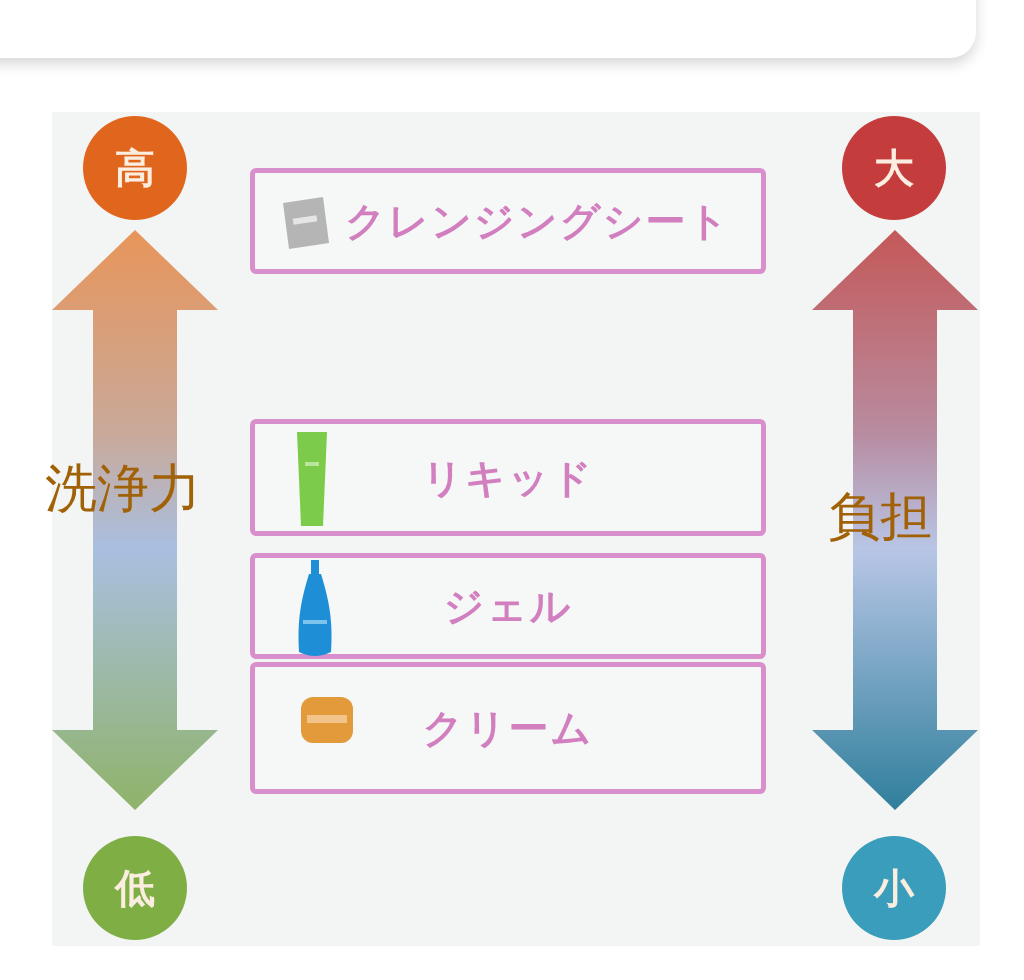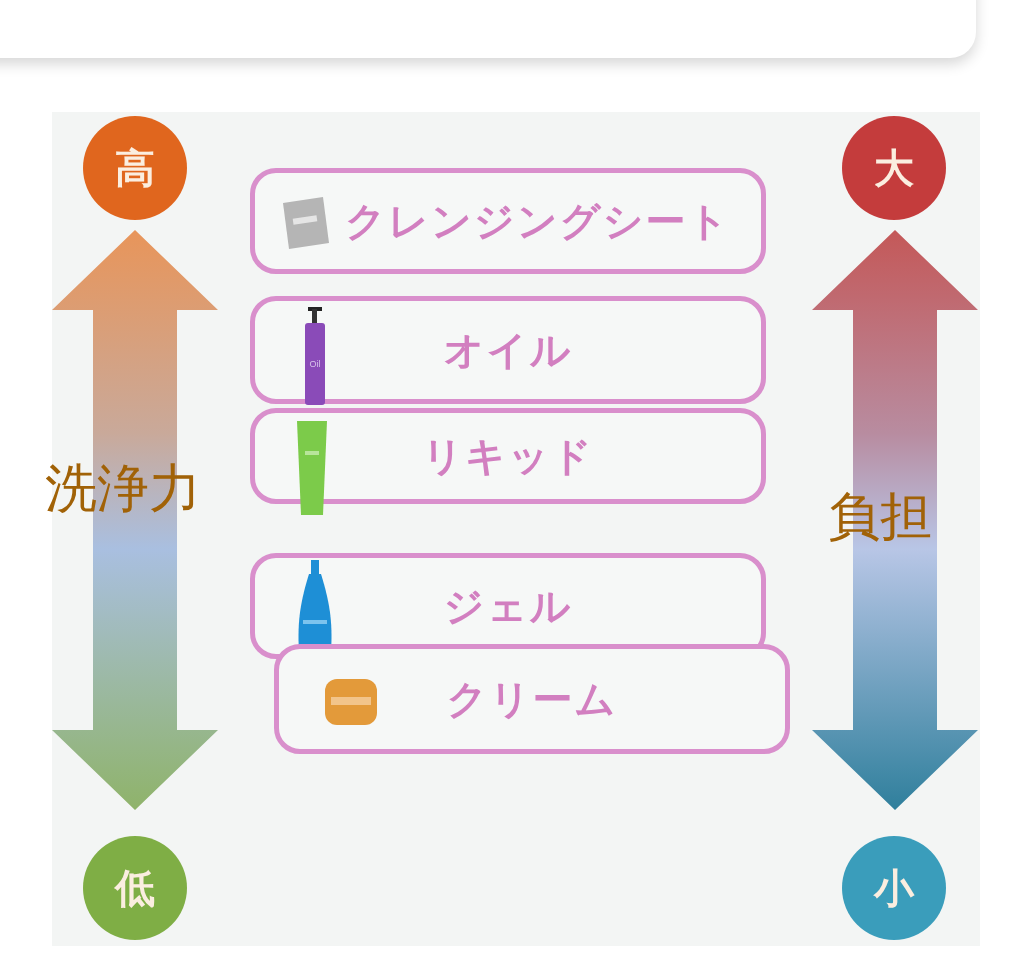--- a/index.html
+++ b/index.html
@@ -16,21 +16,21 @@
     position: absolute; left: 52px; top: 112px; width: 928px; height: 834px;
     background: #f3f5f4;
   }
   .circle {
     position: absolute; width: 104px; height: 104px; border-radius: 50%;
     color: #fbeee0; font-size: 40px; display: flex; align-items: center; justify-content: center;
     font-weight: bold;
   }
   .arrow { position: absolute; }
   .box {
-    position: absolute; left: 198px; width: 516px; border: 5px solid #d98fcc; border-radius: 26px;
+    position: absolute; left: 198px; width: 516px; border: 5px solid #d98fcc; border-radius: 6px;
     background: #f6f8f7; box-sizing: border-box;
   }
   .box .label {
     position: absolute; left: 0; right: 0; top: 50%; transform: translateY(-50%);
     text-align: center; color: #d27fc0; font-size: 40px; font-weight: bold; letter-spacing: 2px;
   }
   .box .label.wide { left: 60px; text-align: left; padding-left: 30px; }
   .icon { position: absolute; }
   .axis-label {
     position: absolute; font-size: 52px; color: #a16207; line-height: 1;
@@ -81,48 +81,39 @@
   </div>
 
   <div class="box" style="top:56px; height:106px;">
     <svg class="icon" style="left:24px; top:22px;" width="54" height="56" viewBox="0 0 54 56">
       <polygon points="4,8 44,2 50,48 10,54" fill="#b5b5b5"></polygon>
       <rect x="14" y="22" width="24" height="6" fill="#e5e5e5" transform="rotate(-8 26 25)"></rect>
     </svg>
     <span class="label wide">クレンジングシート</span>
   </div>
 
-  <div class="box" style="top:184px; height:108px;">
-    <svg class="icon" style="left:44px; top:6px;" width="30" height="100" viewBox="0 0 30 100">
-      <rect x="9" y="0" width="14" height="4" fill="#222"></rect>
-      <rect x="13" y="2" width="5" height="16" fill="#333"></rect>
-      <rect x="6" y="16" width="20" height="82" rx="3" fill="#8a4bb8"></rect>
-      <text x="16" y="60" font-size="9" fill="#d8c2ea" text-anchor="middle" font-family="Liberation Sans, sans-serif">Oil</text>
-    </svg>
-    <span class="label">オイル</span>
-  </div>
 
-  <div class="box" style="top:296px; height:96px;">
+  <div class="box" style="top:307px; height:117px;">
     <svg class="icon" style="left:40px; top:8px;" width="34" height="96" viewBox="0 0 34 96">
       <polygon points="2,0 32,0 28,94 6,94" fill="#7ccb4a"></polygon>
       <rect x="10" y="30" width="14" height="4" fill="#b8e59a"></rect>
     </svg>
     <span class="label">リキッド</span>
   </div>
 
   <div class="box" style="top:441px; height:106px;">
     <svg class="icon" style="left:40px; top:2px;" width="40" height="100" viewBox="0 0 40 100">
       <rect x="16" y="0" width="8" height="14" fill="#1e8fd6"></rect>
       <path d="M14,14 L26,14 C34,40 38,60 36,92 Q20,100 4,92 C2,60 6,40 14,14 Z" fill="#1e8fd6"></path>
       <rect x="8" y="60" width="24" height="4" fill="#7cc3ee"></rect>
     </svg>
     <span class="label">ジェル</span>
   </div>
 
-  <div class="box" style="top:532px; height:110px;margin-left:24px;">
+  <div class="box" style="top:550px; height:132px;">
     <svg class="icon" style="left:44px; top:28px;" width="56" height="50" viewBox="0 0 56 50">
       <rect x="2" y="2" width="52" height="46" rx="12" fill="#e39a3a"></rect>
       <rect x="8" y="20" width="40" height="8" fill="#f2c48a"></rect>
     </svg>
     <span class="label">クリーム</span>
   </div>
 
 </div>
 
 <div class="axis-label" style="left:45px; top:462px;">洗浄力</div>

